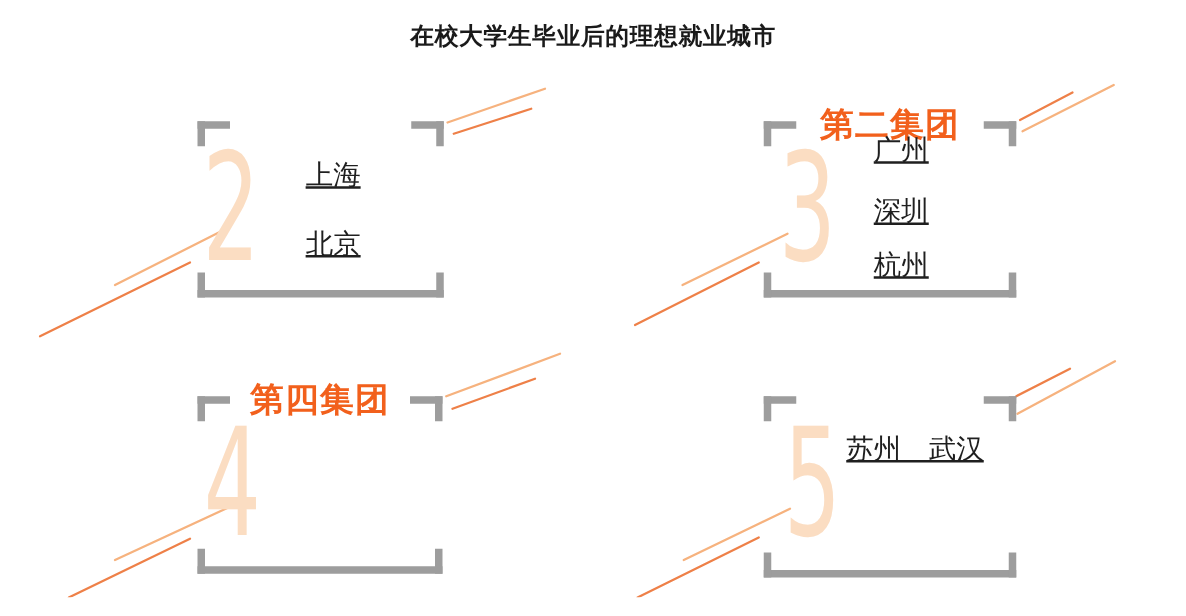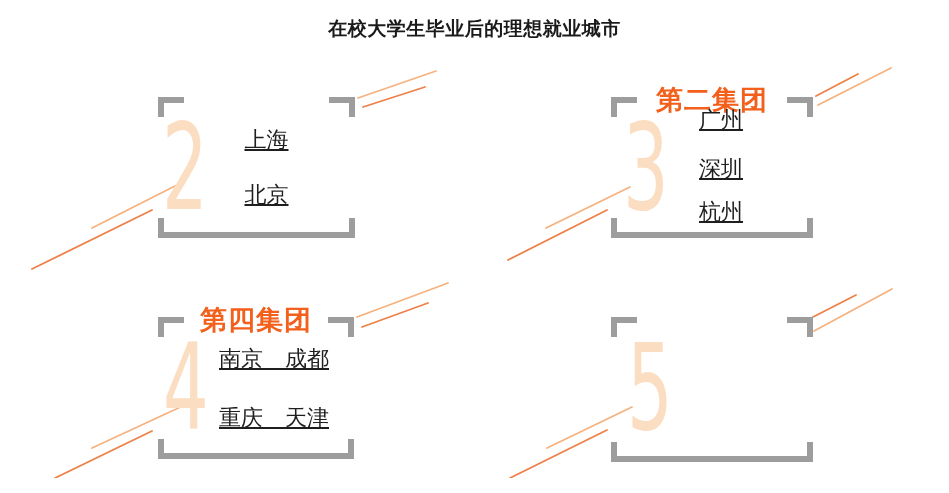--- a/index.html
+++ b/index.html
@@ -92,24 +92,23 @@
     <div class="city-row" style="top:104px;left:9px">杭州</div>
     <div class="city-row" style="top:61px;left:9px">深圳</div>
   </div>
 
   <div class="group" style="left:158px;top:317px;width:196px;height:142px">
     <span class="corner tl"></span>
     <span class="corner tr"></span>
     <span class="frame-bottom"></span>
     <div class="rank" style="left:5px">4</div>
     <div class="group-title">第四集团</div>
-    <div class="city-row" style="top:31px;left:18px">南京　成都</div>
-    <div class="city-row" style="top:90px;left:18px">重庆　天津</div>
   </div>
 
   <div class="group" style="left:611px;top:317px;width:202px;height:145px">
     <span class="corner tl"></span>
     <span class="corner tr"></span>
     <span class="frame-bottom"></span>
     <div class="rank" style="left:16px">5</div>
+    <div class="city-row" style="top:31px;left:20px">苏州　武汉</div>
   </div>
 
 </div>
 
 </body></html>

